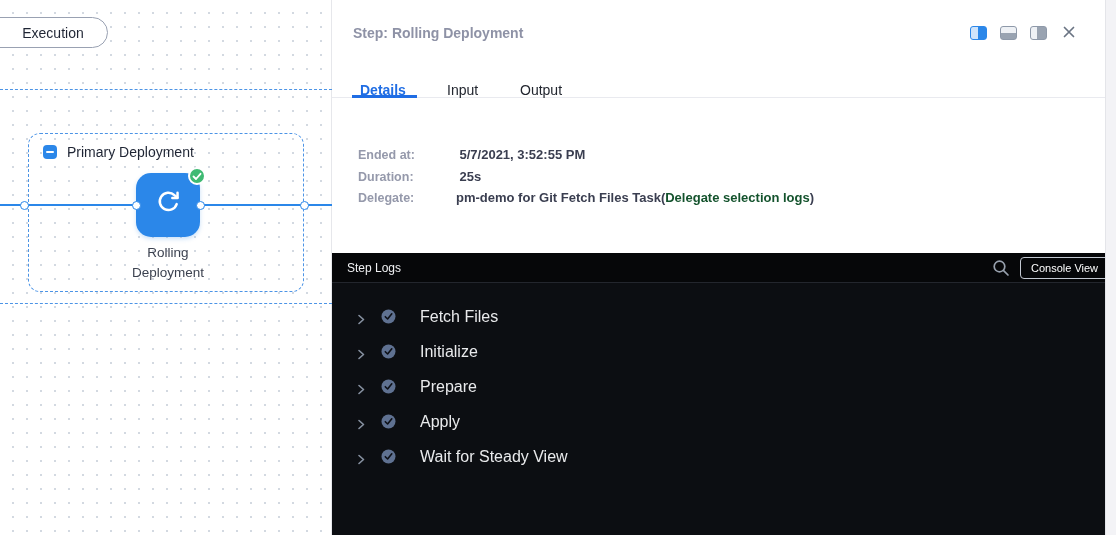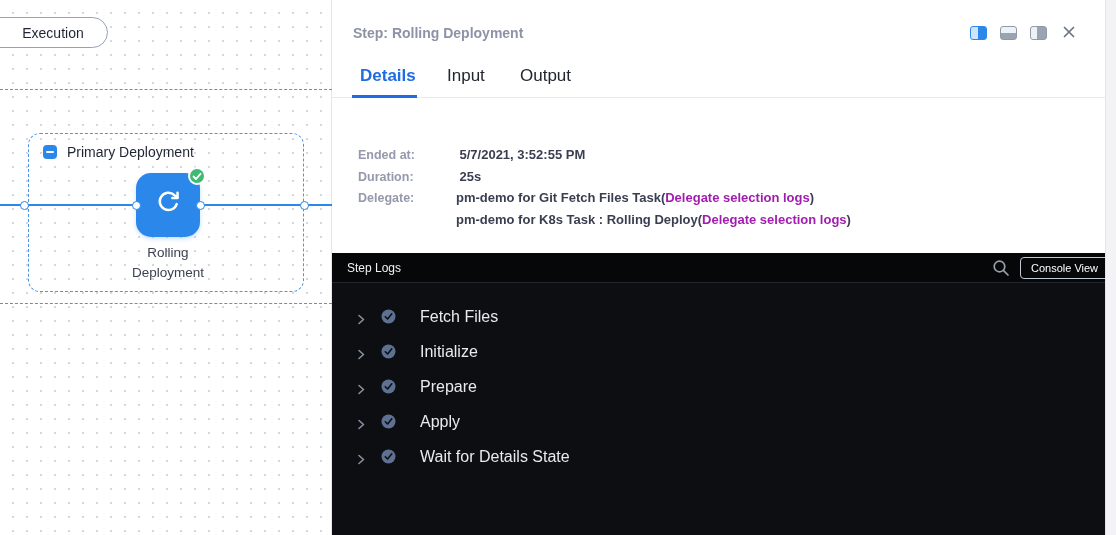--- a/index.html
+++ b/index.html
@@ -63,30 +63,30 @@
   
   .panel { position:absolute; left:332px; top:0; width:773px; height:535px; background:#fff; }
   .panel-title { position:absolute; left:21px; top:25px; font-size:14px; font-weight:bold; color:#8e92a6; }
   .layout-icons { position:absolute; left:638px; top:26px; display:flex; gap:13px; align-items:center; }
   .layout-icon { width:17px; height:14px; border-radius:3px; cursor:pointer; }
   .layout-icon.split-right { border:1.5px solid #2b87e9; background:linear-gradient(90deg,#cfe4fb 0 48%,#2b87e9 48%); }
   .layout-icon.split-bottom { border:1.5px solid #8e99a9; background:linear-gradient(180deg,#eef1f5 0 48%,#99a3b1 48%); }
   .layout-icon.drawer-right { border:1.5px solid #8e99a9; background:linear-gradient(90deg,#eef1f5 0 40%,#99a3b1 40%); }
   .close-btn { position:absolute; left:730px; top:25px; width:16px; height:16px; cursor:pointer; }
   .tabs { position:absolute; left:0; top:66px; width:773px; height:32px; border-bottom:1px solid #e9eaef; }
-  .tab { position:absolute; top:0; font-size:17px; color:#22262f; cursor:pointer; }
+  .tab { position:absolute; top:16px; font-size:14px; color:#22262f; cursor:pointer; }
   .tab-details { left:28px; color:#1f6de4; font-weight:bold; }
   .tab-input  { left:115px; }
   .tab-output { left:188px; }
   .tab-underline { position:absolute; left:20px; top:29px; width:65px; height:3px; background:#1f6de4; }
   .detail-row { position:absolute; left:26px; font-size:12.5px; }
   .detail-label { display:inline-block; width:98px; font-weight:bold; color:#9599ab; }
   .detail-value { font-size:13px; font-weight:bold; color:#3a3e50; }
   .delegate-line { position:absolute; left:124px; font-size:13px; font-weight:bold; color:#3a3e50; white-space:nowrap; }
-  .delegate-link { color:#a21caf; cursor:pointer; }
+  .delegate-link { color:#14532d; cursor:pointer; }
   
   .logs { position:absolute; left:0; top:253px; width:855px; height:282px; background:#0c0e12; }
   .logs-header {
     position:relative; height:30px; background:#060709; border-bottom:1px solid #23262d;
     display:flex; align-items:center;
   }
   .logs-title { margin-left:15px; font-size:12px; color:#f0f1f3; }
   .search-icon { position:absolute; left:660px; top:6px; cursor:pointer; }
   .console-btn {
     position:absolute; left:688px; top:4px; height:22px; padding:0 10px;
@@ -175,23 +175,20 @@
     </div>
     <div class="detail-row" style="top:169px;">
       <span class="detail-label">Duration:</span>
       <span class="detail-value">25s</span>
     </div>
     <div class="detail-row" style="top:191px;">
       <span class="detail-label">Delegate:</span>
     </div>
     <div class="delegate-line" style="top:190px;">
       <span>pm-demo for Git Fetch Files Task(</span><span class="delegate-link">Delegate selection logs</span><span>)</span>
-    </div>
-    <div class="delegate-line" style="top:212px;">
-      <span>pm-demo for K8s Task : Rolling Deploy(</span><span class="delegate-link">Delegate selection logs</span><span>)</span>
     </div>
 
     <div class="logs">
       <div class="logs-header">
         <span class="logs-title">Step Logs</span>
         <span class="search-icon">
           <svg width="18" height="18" viewBox="0 0 18 18" fill="none">
             <circle cx="7.5" cy="7.5" r="5.3" stroke="#97a0ad" stroke-width="1.7"></circle>
             <path d="M11.6 11.6 16 16" stroke="#97a0ad" stroke-width="1.7" stroke-linecap="round"></path>
           </svg>
@@ -244,21 +241,21 @@
           <span class="log-duration"></span>
         </div>
         <div class="log-row">
           <span class="log-chevron"><svg width="10" height="11" viewBox="0 0 10 11" fill="none">
                 <path d="M3 1.5 7.5 5.5 3 9.5" stroke="#8791a1" stroke-width="1.6" stroke-linecap="round" stroke-linejoin="round"></path>
               </svg></span>
           <span class="log-check"><svg width="15" height="15" viewBox="0 0 15 15">
                 <circle cx="7.5" cy="7.5" r="7" fill="#5f7191"></circle>
                 <path d="M4.3 7.7 6.6 10 10.8 4.8" stroke="#0d1017" stroke-width="1.6" fill="none" stroke-linecap="round" stroke-linejoin="round"></path>
               </svg></span>
-          <span class="log-label">Wait for Details State</span>
+          <span class="log-label">Wait for Steady View</span>
           <span class="log-duration"></span>
         </div>
       </div>
     </div>
   </div>
 
   <div class="gutter"></div>
 </div>
 
 </body></html>

